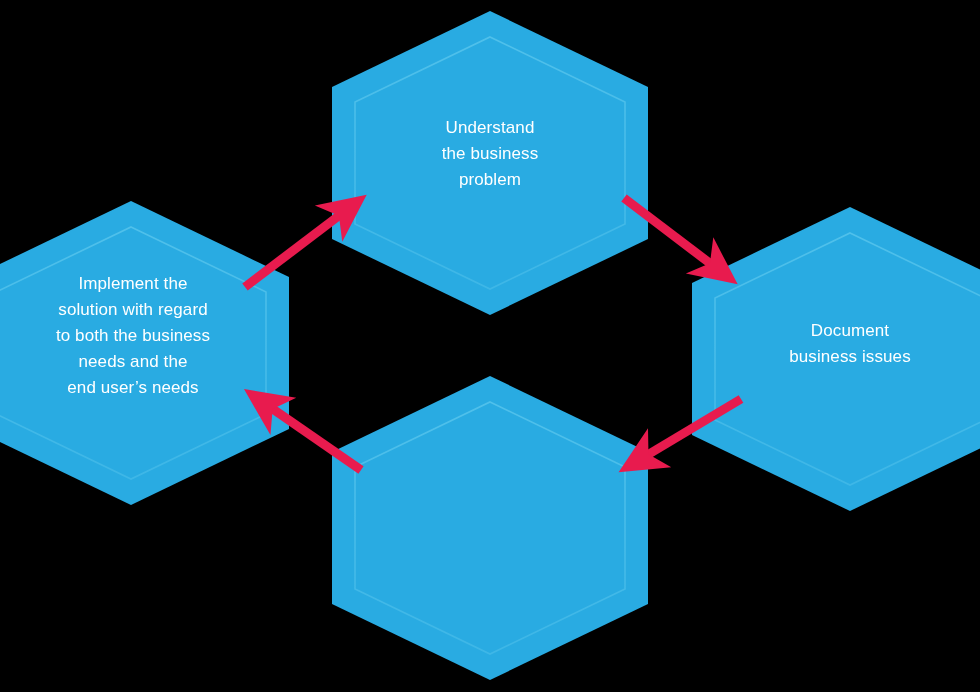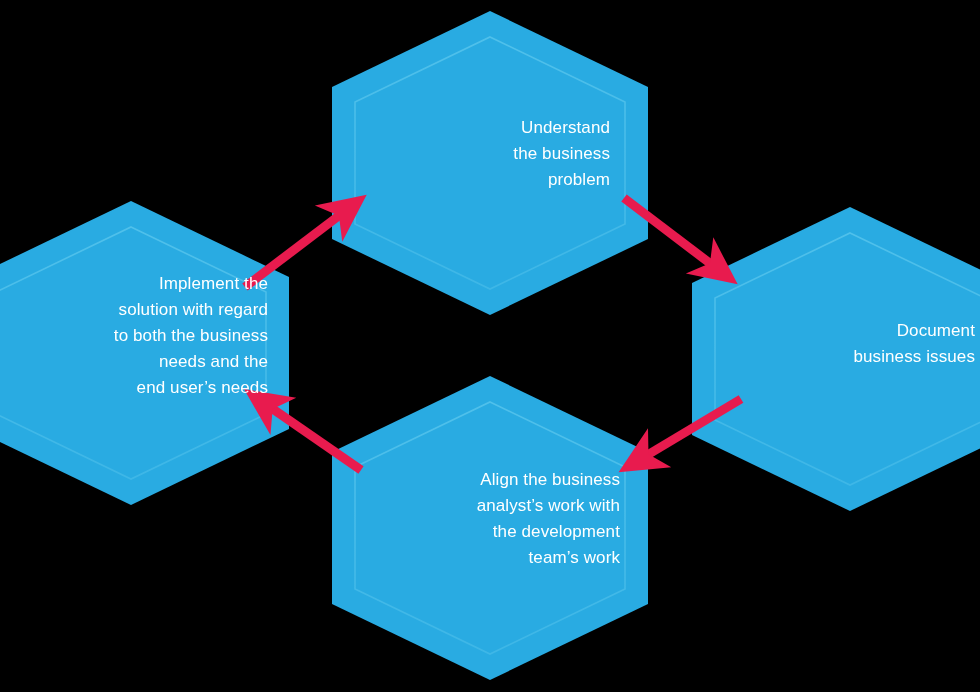--- a/index.html
+++ b/index.html
@@ -24,21 +24,21 @@
     height: 692px;
     display: block;
   }
   .hex-label {
     position: absolute;
     color: #ffffff;
     font-family: "Liberation Sans", "DejaVu Sans", sans-serif;
     font-size: 17px;
     line-height: 26px;
     font-weight: 400;
-    text-align: right;
+    text-align: center;
     white-space: pre-line;
     letter-spacing: 0.1px;
     pointer-events: none;
     -webkit-font-smoothing: antialiased;
   }
   
   .hex-label.center {
     transform: translate(-50%, -50%);
   }
 </style>
@@ -102,24 +102,20 @@
     </g>
   </svg>
 
   <div class="hex-label center" style="left:490px; top:154px; width:240px;">Understand
 the business
 problem</div>
 
   <div class="hex-label center" style="left:850px; top:344px; width:250px;">Document
 business issues</div>
 
-  <div class="hex-label center" style="left:490px; top:519px; width:260px;">Align the business
-analyst’s work with
-the development
-team’s work</div>
 
   <div class="hex-label center" style="left:133px; top:336px; width:270px;">Implement the
 solution with regard
 to both the business
 needs and the
 end user’s needs</div>
 
 </div>
 
 </body></html>

